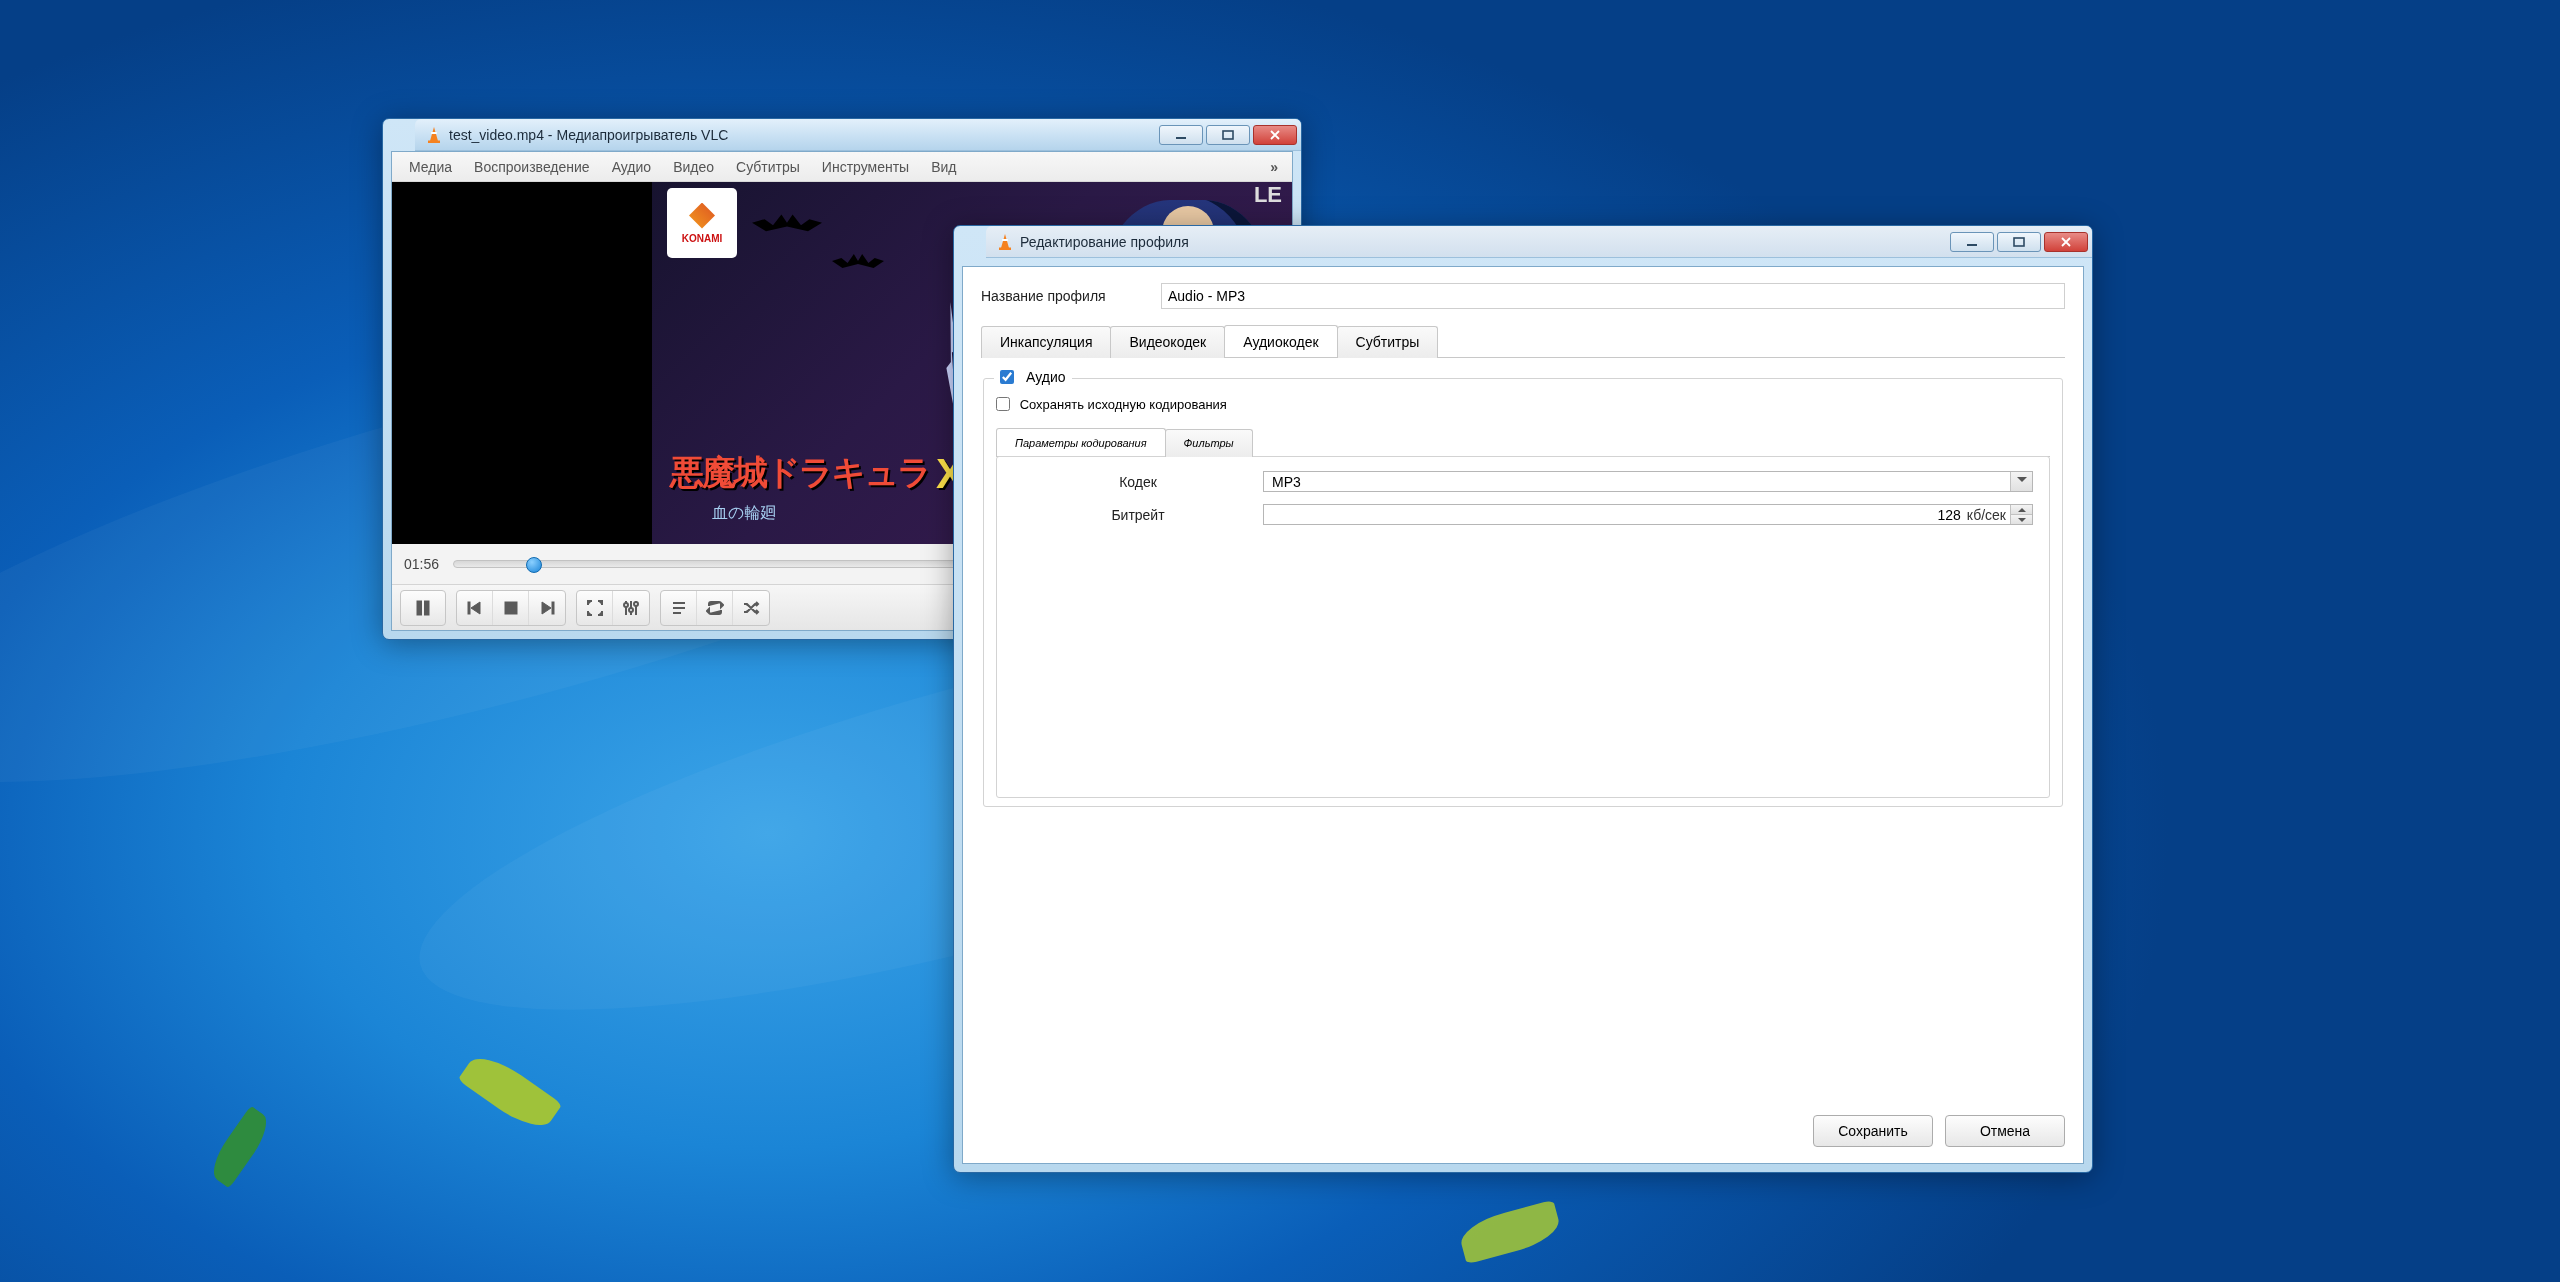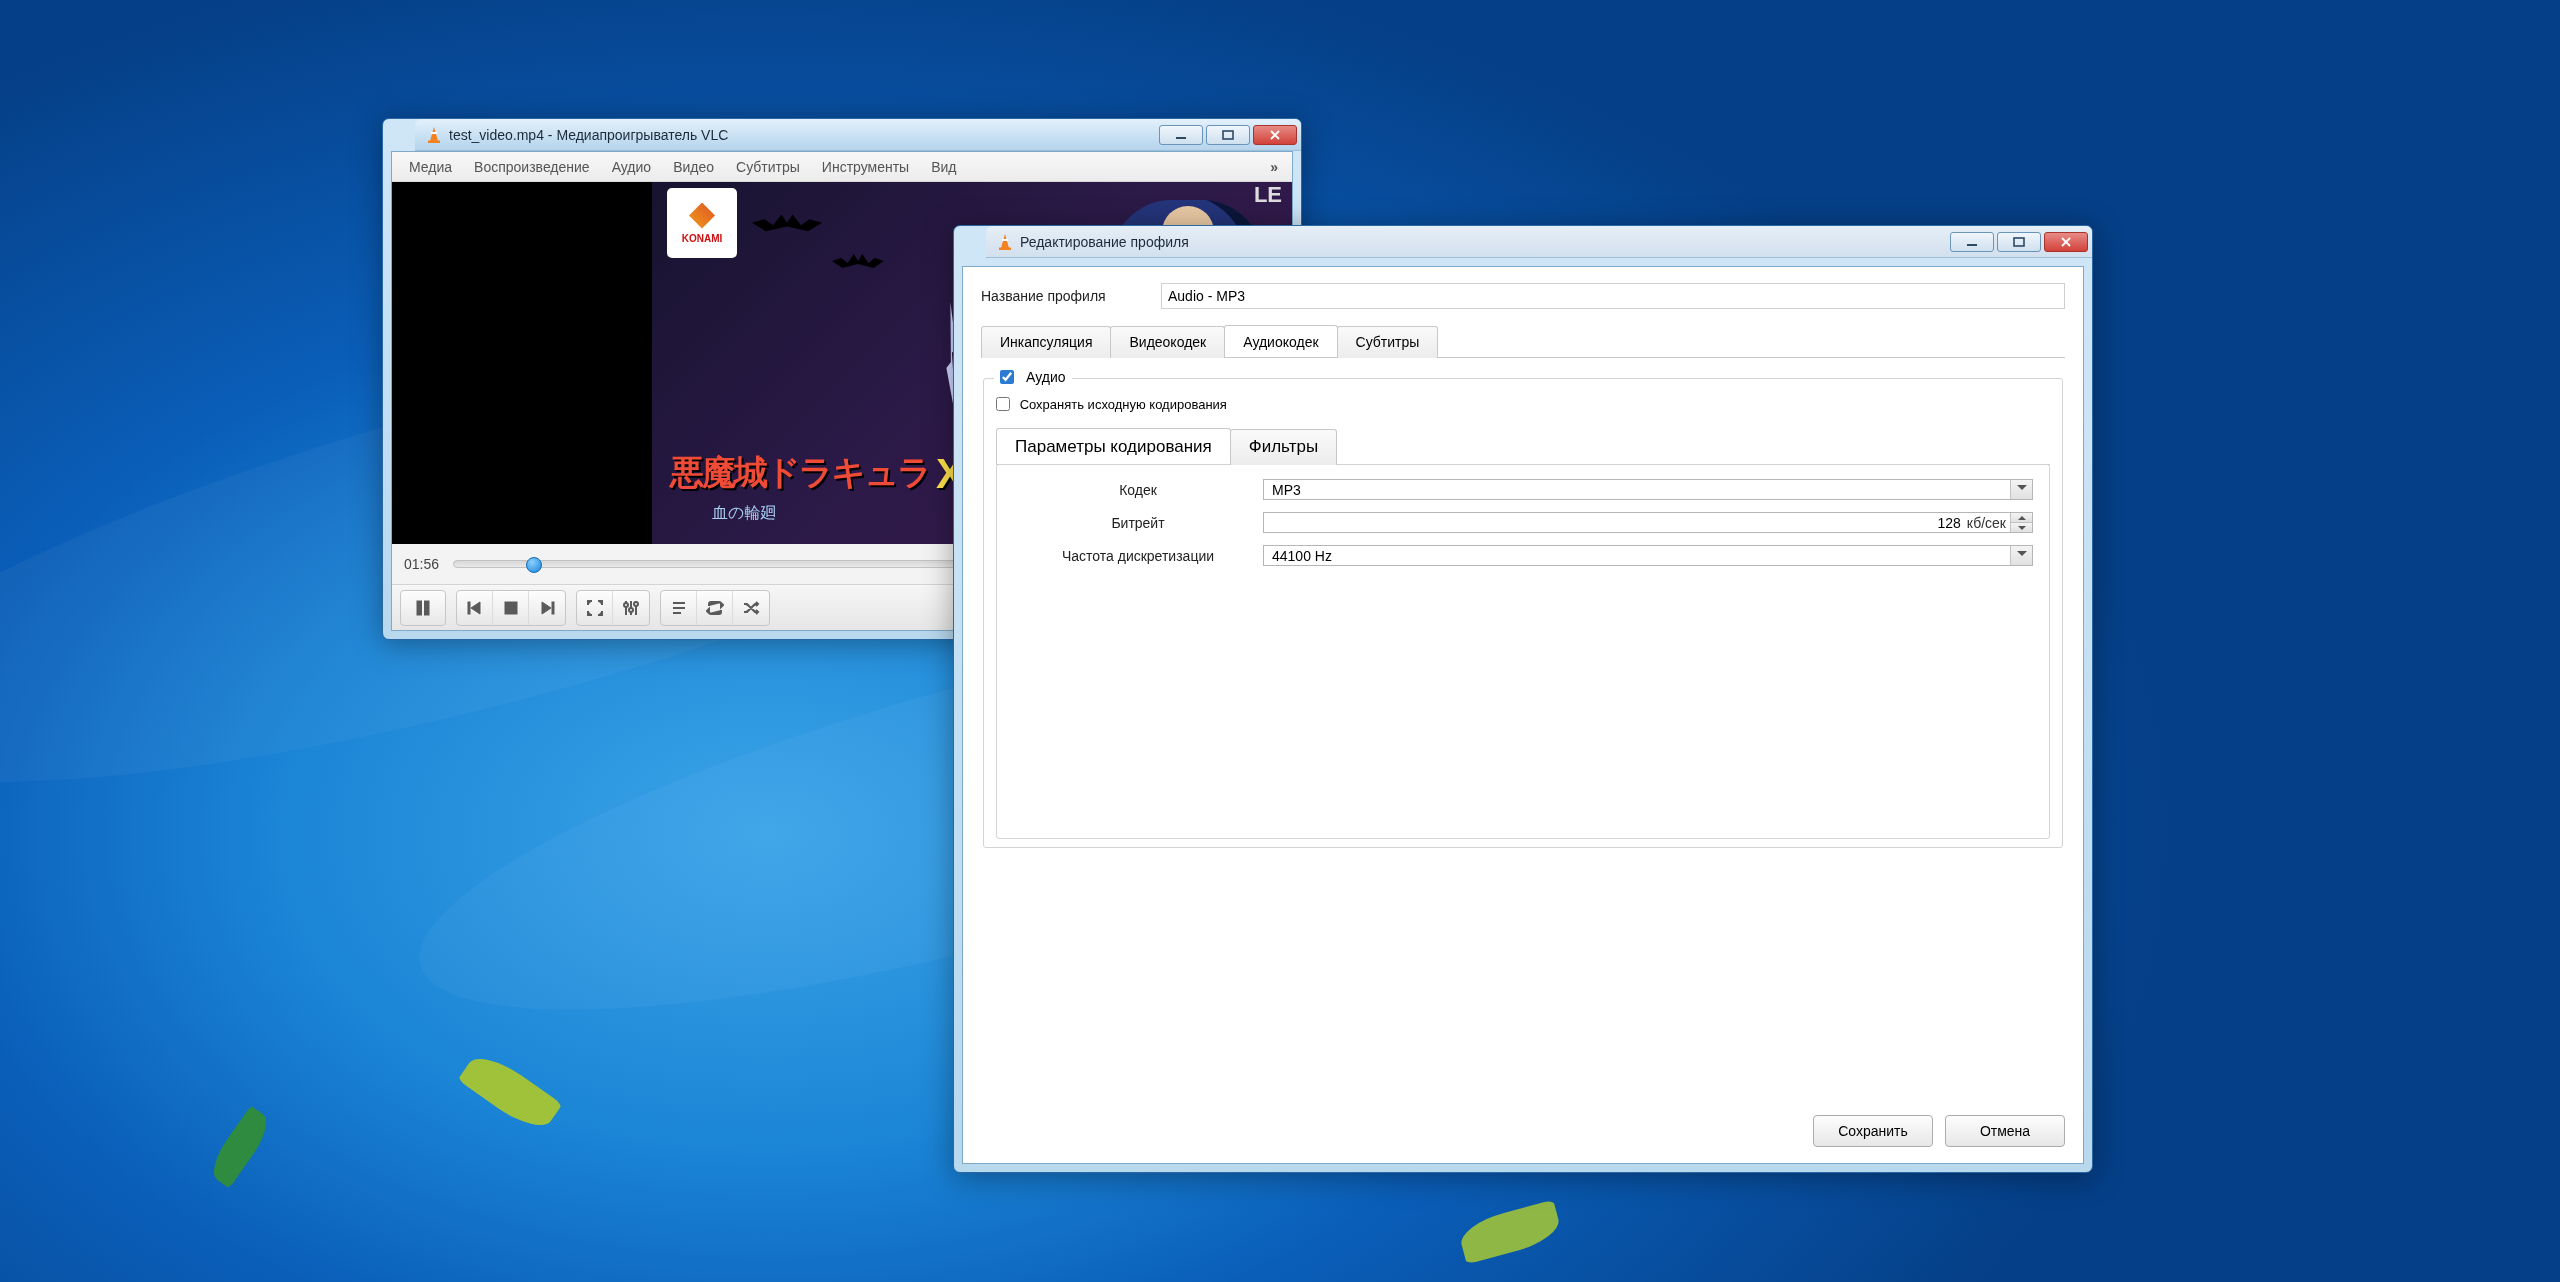--- a/index.html
+++ b/index.html
@@ -103,21 +103,21 @@
 .row label.fld { width:180px; font-size:14px; color:#222;}
 .textin { flex:1; height:26px; border:1px solid #cfcfcf; background:#fff; padding:0 6px; font-size:14px;}
 .tabs { display:flex; border-bottom:1px solid #c8c8c8; position:relative; }
 .tab { padding:7px 18px; font-size:14px; border:1px solid #c8c8c8; border-bottom:0; background:linear-gradient(#fafafa,#ececec); margin-right:-1px; border-radius:3px 3px 0 0; position:relative; top:1px; cursor:default;}
 .tab.active { background:#fff; z-index:2; top:0; padding-top:8px; box-shadow:0 -1px 0 #fff inset;}
 .tabpage { border:0; padding:14px 2px 0; }
 .group { border:1px solid #d3d3d3; border-radius:3px; padding:12px 12px 8px; position:relative; margin-top:6px;}
 .group > legend, .group > .legend { position:absolute; top:-10px; left:10px; background:#fff; padding:0 6px; display:flex; align-items:center; gap:6px; font-size:14px;}
 input[type=checkbox]{ width:14px; height:14px; accent-color:#2a7bd1; margin-right:6px; vertical-align:-2px;}
 .subtabs { display:flex; border-bottom:1px solid #c8c8c8; margin:16px 0 0; }
-.subtabs .tab { font-size:17px; }
+.subtabs .tab { font-size:11px;font-style:italic; }
 .paramtbl { margin:14px 4px 0;text-align:center; }
 .paramtbl .prow { display:flex; align-items:center; margin-bottom:12px; }
 .paramtbl .plabel { width:250px; font-size:14px; color:#222;}
 .combo, .spin { flex:1; height:21px; border:1px solid #b6b6b6; background:#fff; font-size:14px; display:flex; align-items:center; position:relative; }
 .combo { padding:0 26px 0 8px;}
 .combo .dd { position:absolute; right:0; top:0; bottom:0; width:22px; border-left:1px solid #c2c2c2; background:linear-gradient(#f4f4f4,#e1e1e1); display:flex; align-items:center; justify-content:center;}
 .combo .dd::after{content:"";border:5px solid transparent; border-top-color:#555;}
 .spin { justify-content:flex-end; padding:0 26px 0 8px;}
 .spin .unit{ margin-left:6px; color:#333;}
 .spin .sp { position:absolute; right:0; top:0; bottom:0; width:22px; border-left:1px solid #c2c2c2; display:flex; flex-direction:column;}
@@ -338,27 +338,20 @@
             <span class="plabel">Битрейт</span>
             <div class="spin">
               <span>128</span>
               <span class="unit">кб/сек</span>
               <span class="sp">
                     <span></span>
                     <span></span>
                   </span>
             </div>
           </div>
-          <div class="prow">
-            <span class="plabel">Частота дискретизации</span>
-            <div class="combo">
-              <span>44100 Hz</span>
-              <span class="dd"></span>
-            </div>
-          </div>
         </div>
         </div>
       </div>
     </div>
 
     <div class="dlgbtns">
       <div class="pushbtn">Сохранить</div>
       <div class="pushbtn">Отмена</div>
     </div>
   </div>

